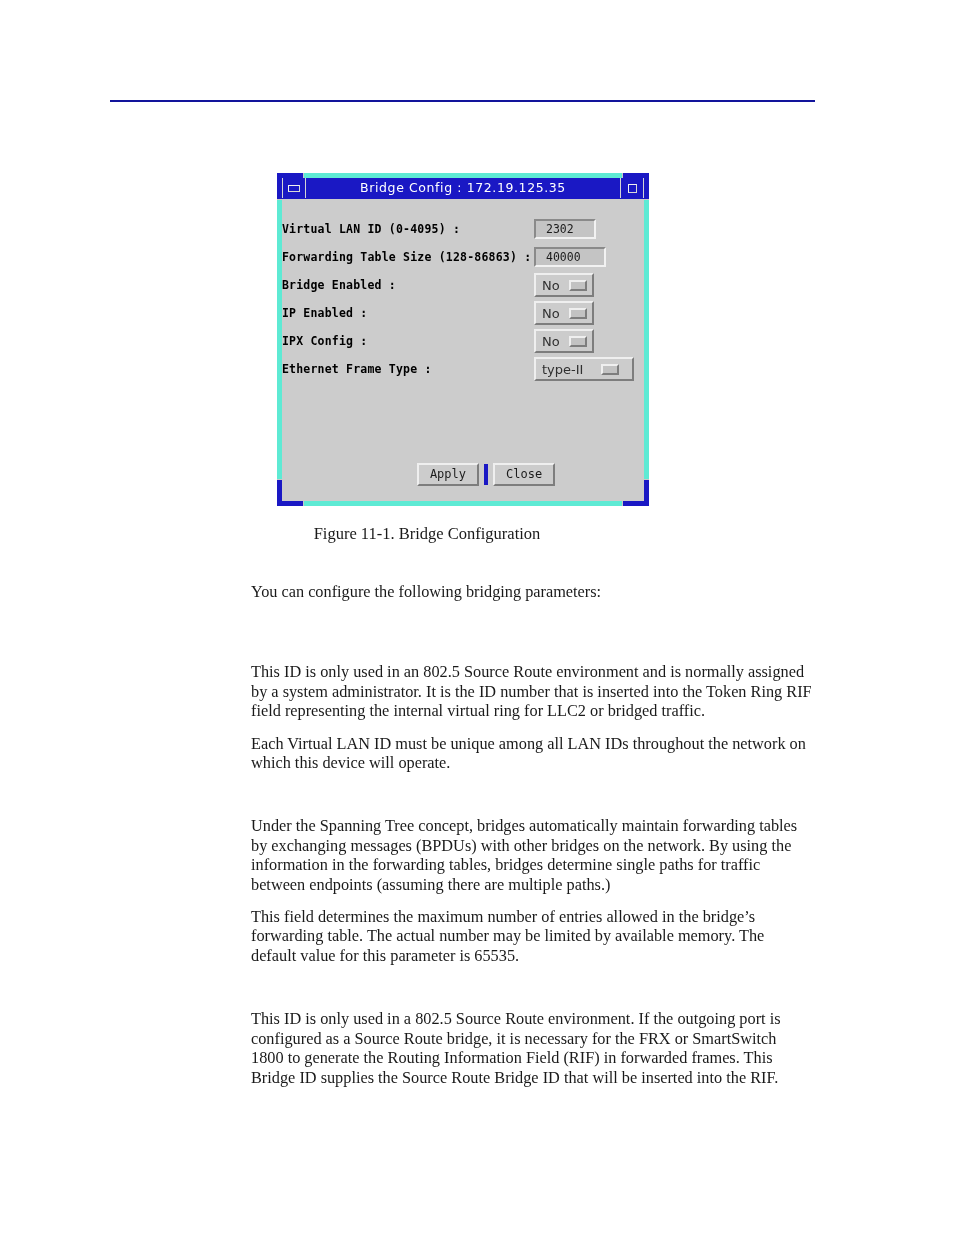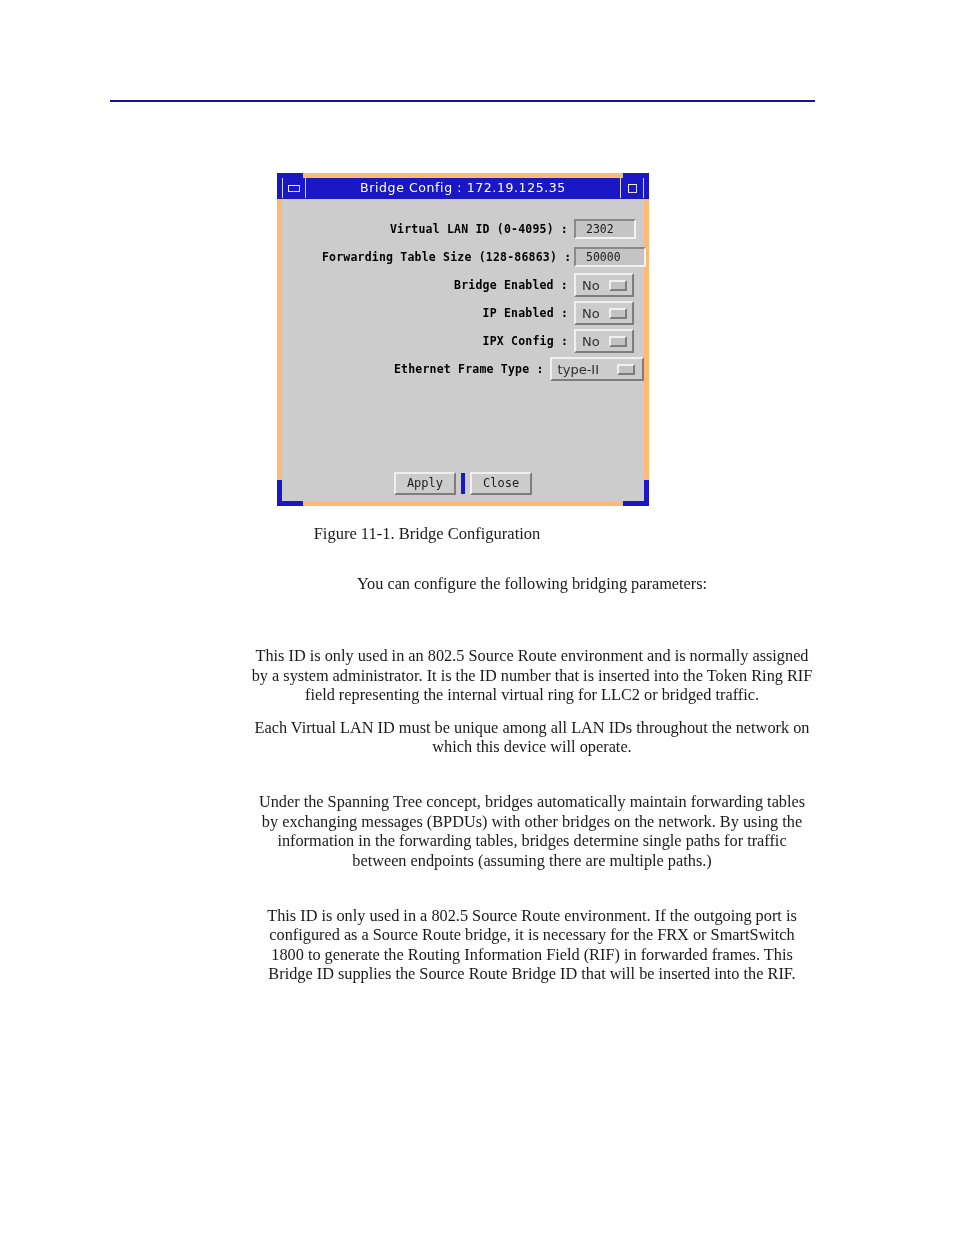--- a/index.html
+++ b/index.html
@@ -27,21 +27,21 @@
     background: #12149b;
   }
 
   
   .xwindow {
     position: absolute;
     left: 277px;
     top: 173px;
     width: 372px;
     height: 333px;
-    background: #fdba74;
+    background: #5eead4;
     box-sizing: border-box;
     padding: 5px;
   }
   
   .grab {
     position: absolute;
     background: #1a18c4;
   }
   .grab.tl-h { left: 0;     top: 0;  width: 26px; height: 5px; border-right: 1px solid #c8c8c8; }
   .grab.tr-h { right: 0;    top: 0;  width: 26px; height: 5px; border-left: 1px solid #c8c8c8; }
@@ -112,29 +112,27 @@
     width: 100%;
   }
   .row {
     display: flex;
     align-items: center;
     height: 28px;
     margin-bottom: 0px;
   }
   .row-label {
     width: 246px;
-    text-align: right;
     padding-right: 6px;
     font-family: "DejaVu Sans Mono", "Liberation Mono", monospace;
     font-weight: bold;
     font-size: 11.5px;
     color: #000000;
     white-space: nowrap;
     letter-spacing: 0.2px;
-    padding-left: 40px;
   }
   .row-ctl { flex: 0 0 auto; }
 
   
   .textfield {
     display: inline-block;
     background: #c4c4c4;
     border-top: 2px solid #8a8a8a;
     border-left: 2px solid #8a8a8a;
     border-right: 2px solid #f2f2f2;
@@ -175,32 +173,33 @@
     margin-left: 9px;
     width: 14px;
     height: 7px;
     background: #c2c2c2;
     border-top: 2px solid #efefef;
     border-left: 2px solid #efefef;
     border-right: 2px solid #7d7d7d;
     border-bottom: 2px solid #7d7d7d;
     flex: 0 0 auto;
   }
-  .optionmenu.wide { padding-right: 7px; }
+  .optionmenu.wide { padding-right: 13px; }
   .optionmenu.wide .om-indicator { margin-left: 18px; }
 
   
   .button-row {
     position: absolute;
     left: 0;
-    top: 273px;
+    top: 264px;
     width: 100%;
     display: flex;
     justify-content: center;
     align-items: center;
+    padding-left: 23px;
   }
   .btn {
     background: #cccccc;
     border-top: 2px solid #efefef;
     border-left: 2px solid #efefef;
     border-right: 2px solid #7d7d7d;
     border-bottom: 2px solid #7d7d7d;
     font-family: "DejaVu Sans Mono", "Liberation Mono", monospace;
     font-size: 12px;
     color: #1c1c1c;
@@ -229,22 +228,22 @@
   
   .body-copy {
     position: absolute;
     left: 251px;
     top: 574px;
     width: 562px;
   }
   .para {
     font-size: 16.3px;
     line-height: 19.4px;
-    margin: 0 0 13px 0;
-    text-align: center;
+    margin: 8px 0 13px 0;
+    text-align: left;
     color: #1a1a1a;
   }
   .para.lead { margin-bottom: 30px; }
   .heading-blank {
     height: 23px;
     color: #ffffff;
     font-size: 16px;
     overflow: hidden;
   }
 </style>
@@ -281,21 +280,21 @@
       <div class="row">
         <div class="row-label">Virtual LAN ID (0-4095) :</div>
         <div class="row-ctl">
           <span class="textfield w-vlan">2302</span>
         </div>
       </div>
 
       <div class="row">
         <div class="row-label">Forwarding Table Size (128-86863) :</div>
         <div class="row-ctl">
-          <span class="textfield w-table">50000</span>
+          <span class="textfield w-table">40000</span>
         </div>
       </div>
 
 
       <div class="row">
         <div class="row-label">Bridge Enabled :</div>
         <div class="row-ctl">
           <span class="optionmenu">
             <span class="om-label">No</span>
             <span class="om-indicator"></span>
@@ -348,16 +347,17 @@
 
 <div class="body-copy">
   <p class="para lead">You can configure the following bridging parameters:</p>
 
   <div class="heading-blank"></div>
   <p class="para">This ID is only used in an 802.5 Source Route environment and is normally assigned by a system administrator. It is the ID number that is inserted into the Token Ring RIF field representing the internal virtual ring for LLC2 or bridged traffic.</p>
   <p class="para">Each Virtual LAN ID must be unique among all LAN IDs throughout the network on which this device will operate.</p>
 
   <div class="heading-blank"></div>
   <p class="para">Under the Spanning Tree concept, bridges automatically maintain forwarding tables by exchanging messages (BPDUs) with other bridges on the network. By using the information in the forwarding tables, bridges determine single paths for traffic between endpoints (assuming there are multiple paths.)</p>
+  <p class="para">This field determines the maximum number of entries allowed in the bridge’s forwarding table. The actual number may be limited by available memory. The default value for this parameter is 65535.</p>
 
   <div class="heading-blank"></div>
   <p class="para">This ID is only used in a 802.5 Source Route environment. If the outgoing port is configured as a Source Route bridge, it is necessary for the FRX or SmartSwitch 1800 to generate the Routing Information Field (RIF) in forwarded frames. This Bridge ID supplies the Source Route Bridge ID that will be inserted into the RIF.</p>
 </div>
 
 </body></html>

